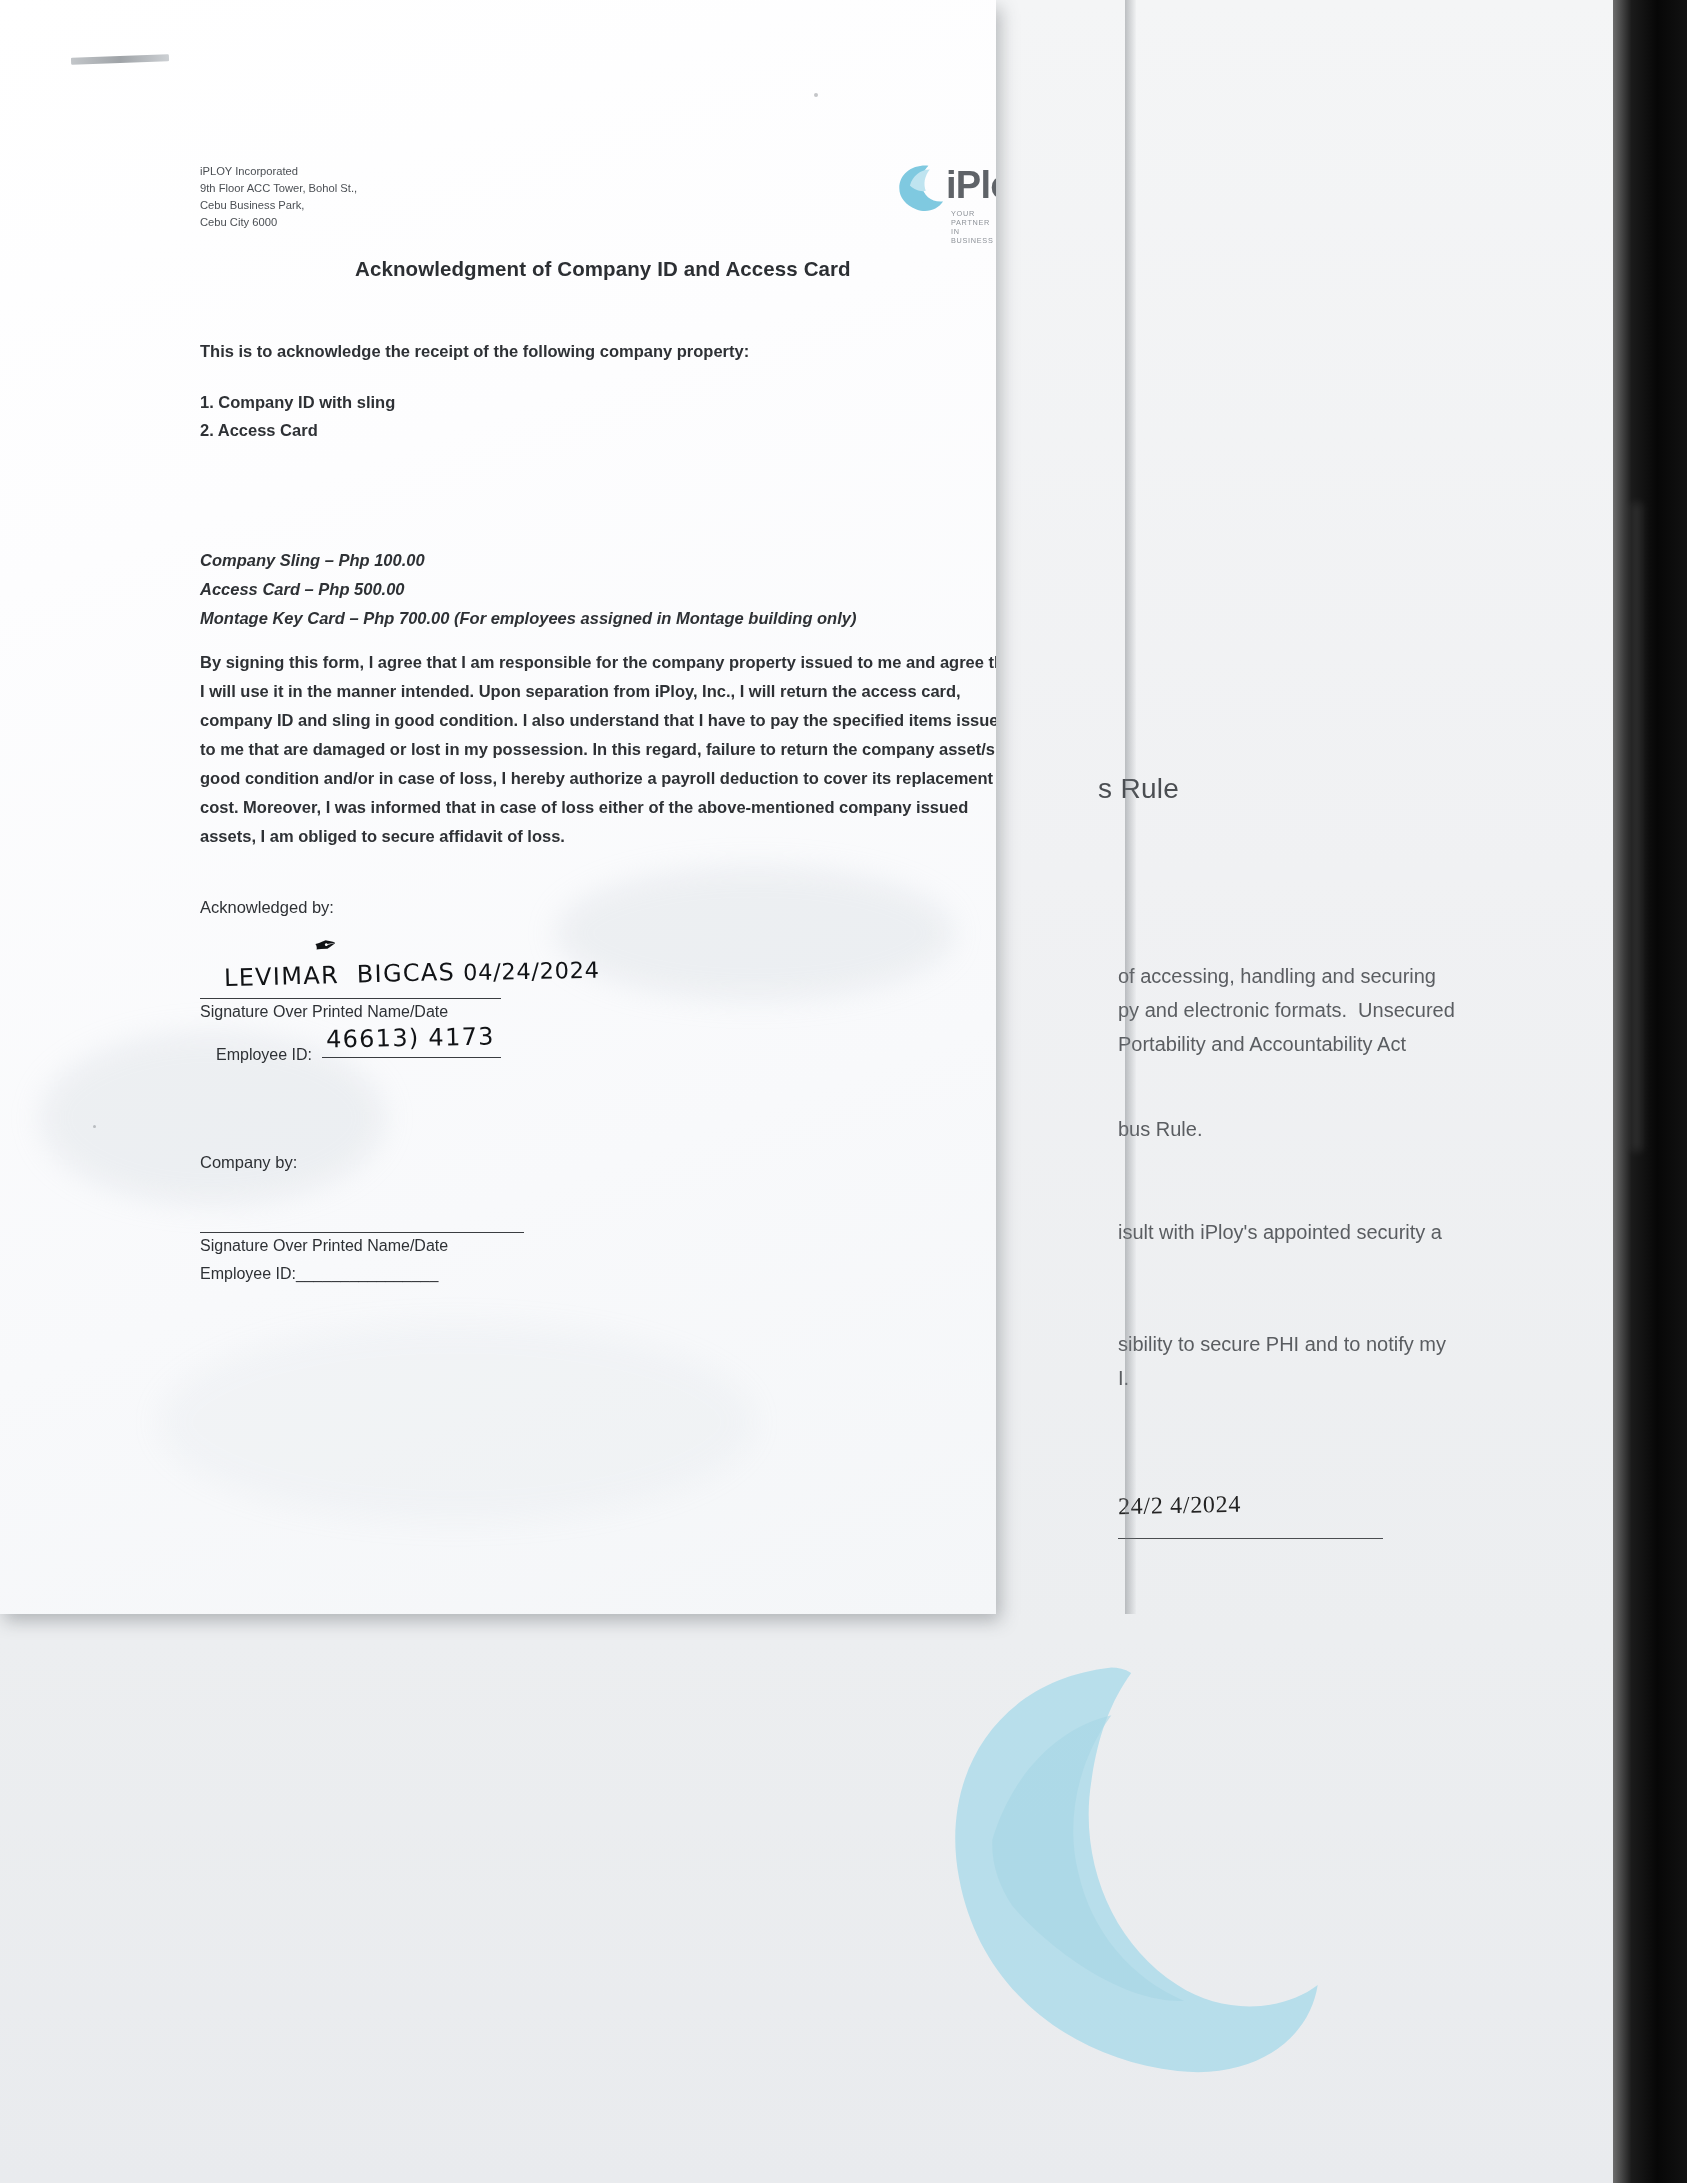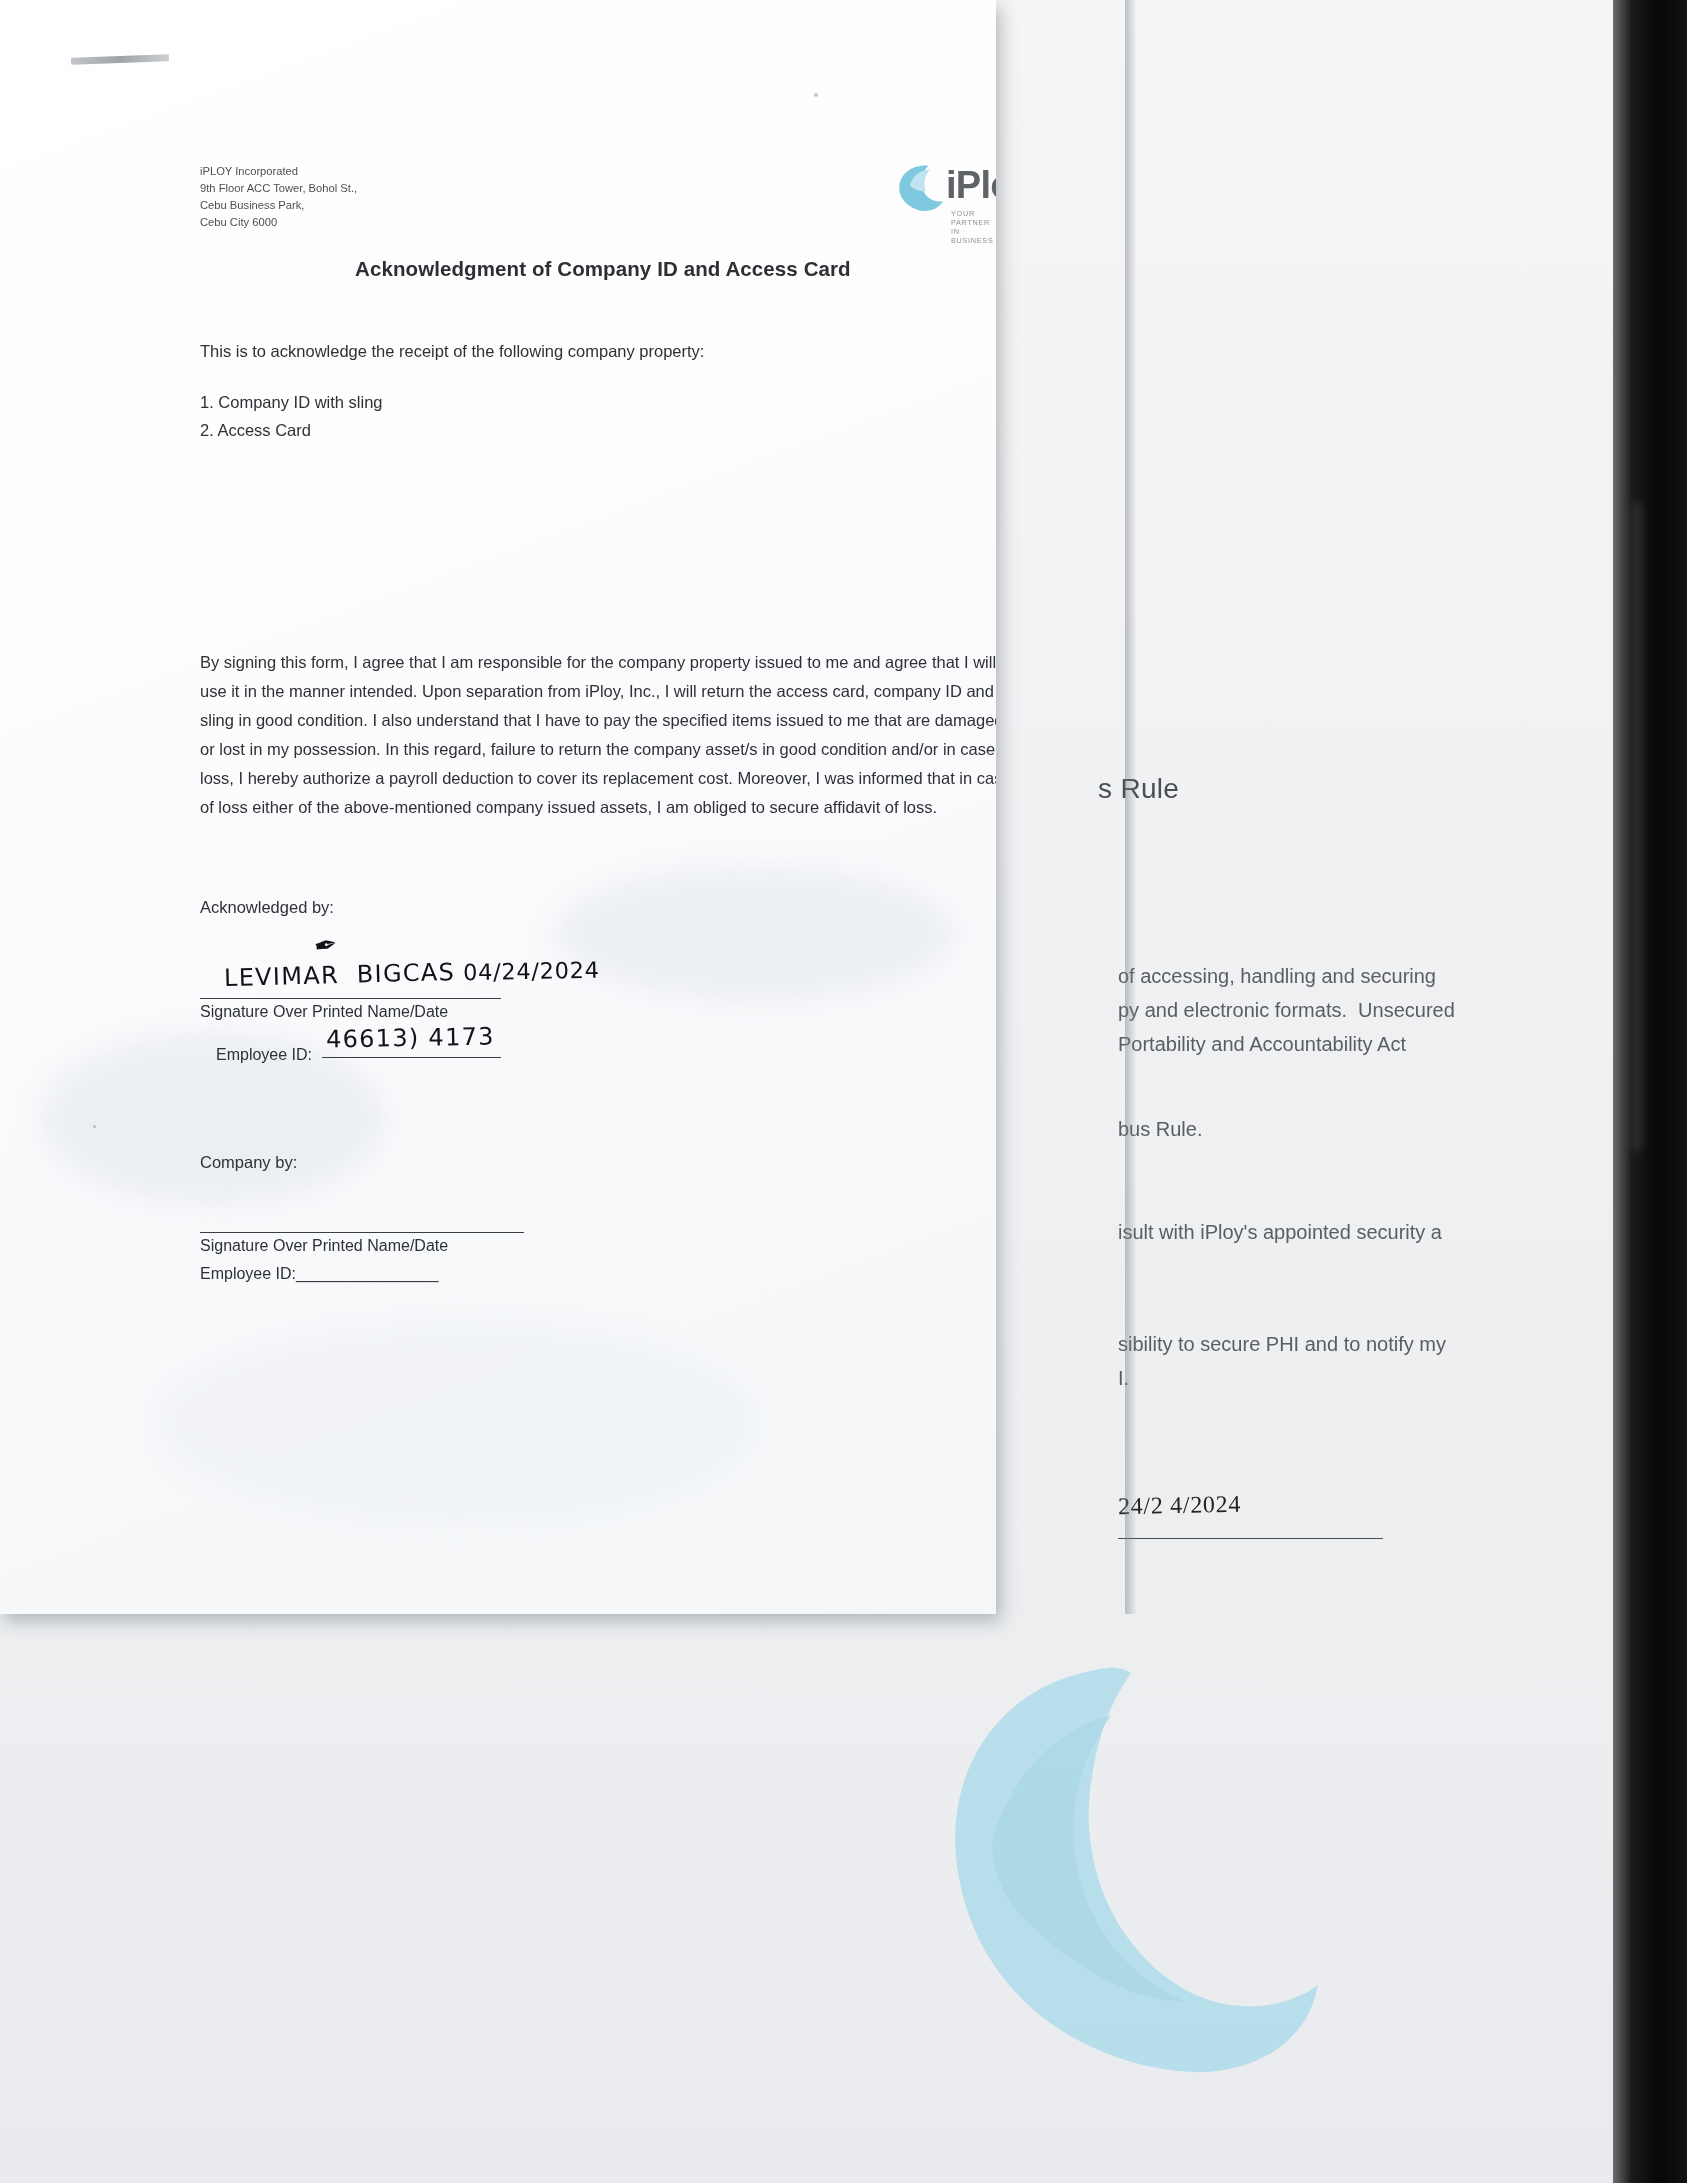--- a/index.html
+++ b/index.html
@@ -222,20 +222,21 @@
     font-family: "Liberation Sans", sans-serif;
   }
 
   .body-text {
     position: absolute;
     font-size: 16.5px;
     line-height: 28px;
     color: #2e3135;
     font-family: "Liberation Sans", sans-serif;
     white-space: pre-line;
+    font-weight: bold;
   }
   #intro { left: 200px; top: 337px; }
   #items { left: 200px; top: 388px; }
   #penalty-note { left: 200px; top: 467px; width: 827px; white-space: normal; }
   #fees {
     left: 200px; top: 546px;
     font-style: italic;
     font-weight: bold;
     line-height: 29px;
   }
@@ -359,20 +360,23 @@
       <path d="M24 40 C28 26 40 16 54 16 C46 26 44 38 48 48 C40 50 30 46 24 40 Z" fill="#bfe4f0"></path>
     </svg>
     <div id="logo-text">iPloy</div>
     <div id="logo-tagline">YOUR PARTNER IN BUSINESS</div>
 
     <div id="doc-title">Acknowledgment of Company ID and Access Card</div>
 
     <div class="body-text" id="intro">This is to acknowledge the receipt of the following company property:</div>
     <div class="body-text" id="items">1. Company ID with sling
 2. Access Card</div>
+    <div class="body-text" id="fees">Company Sling – Php 100.00
+Access Card – Php 500.00
+Montage Key Card – Php 700.00 (For employees assigned in Montage building only)</div>
     <div class="body-text" id="agreement">By signing this form, I agree that I am responsible for the company property issued to me and agree that I will use it in the manner intended.  Upon separation from iPloy, Inc., I will return the access card, company ID and sling in good condition. I also understand that I have to pay the specified items issued to me that are damaged or lost in my possession.  In this regard, failure to return the company asset/s in good condition and/or in case of loss, I hereby authorize a payroll deduction to cover its replacement cost. Moreover, I was informed that in case of loss either of the above-mentioned company issued assets, I am obliged to secure affidavit of loss.</div>
 
     <div id="ack-label">Acknowledged by:</div>
     <div class="handwriting" id="hw-squiggle">✒</div>
     <div class="handwriting" id="hw-name">LEVIMAR  BIGCAS</div>
     <div class="handwriting" id="hw-date">04/24/2024</div>
     <div id="ack-line"></div>
     <div id="ack-caption">Signature Over Printed Name/Date</div>
     <div id="ack-empid">Employee ID:</div>
     <div class="handwriting" id="hw-empid">46613) 4173</div>

